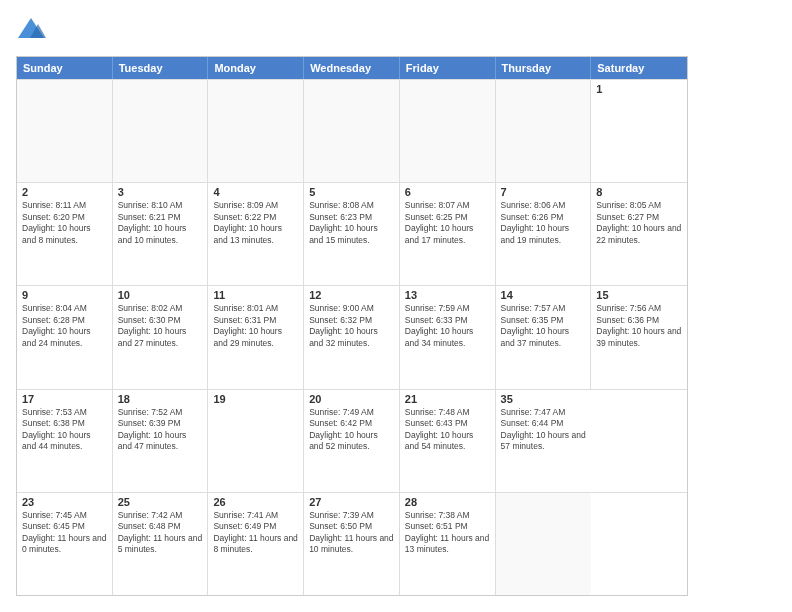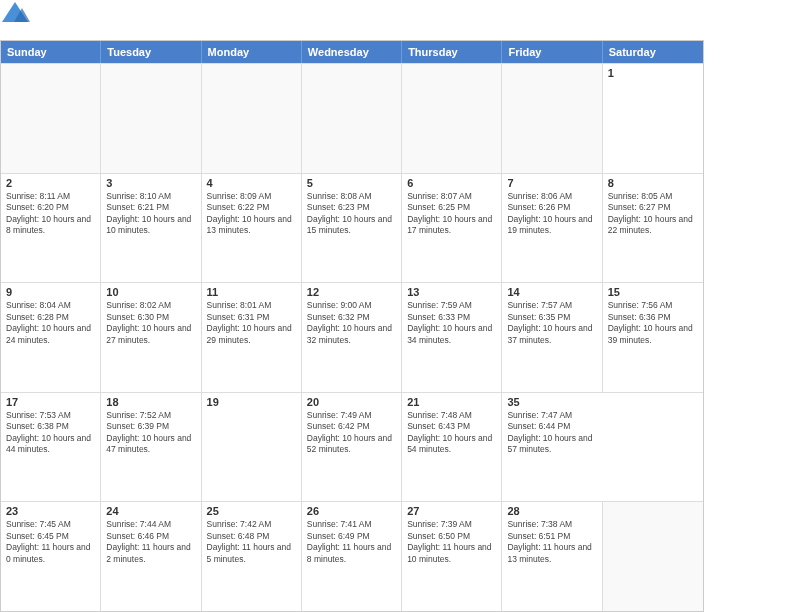--- a/index.html
+++ b/index.html
@@ -6,21 +6,21 @@
     body {
       font-family: Arial, sans-serif;
       background: #fff;
       width: 792px;
       height: 612px;
       overflow: hidden;
     }
     .page {
       width: 704px;
       height: 612px;
-      padding: 0;
+      padding: 16px;
       display: flex;
       flex-direction: column;
     }
     .header {
       display: flex;
       justify-content: space-between;
       align-items: flex-start;
       margin-bottom: 10px;
     }
     .logo {
@@ -131,22 +131,22 @@
       <div class="title-location"></div>
     </div>
   </div>
 
   <div class="calendar">
     <div class="calendar-header">
     <div class="cal-header-cell">Sunday</div>
         <div class="cal-header-cell">Tuesday</div>
         <div class="cal-header-cell">Monday</div>
         <div class="cal-header-cell">Wednesday</div>
+        <div class="cal-header-cell">Friday</div>
         <div class="cal-header-cell">Thursday</div>
-        <div class="cal-header-cell">Friday</div>
         <div class="cal-header-cell">Saturday</div>
       </div>
     <div class="calendar-body">
     <div class="cal-row">
           <div class="cal-cell empty"></div>
           <div class="cal-cell empty"></div>
           <div class="cal-cell empty"></div>
           <div class="cal-cell empty"></div>
           <div class="cal-cell empty"></div>
           <div class="cal-cell empty"></div>
@@ -296,27 +296,20 @@
 and 57 minutes.</div>
           </div>
         </div>
         <div class="cal-row">
           <div class="cal-cell">
             <div class="day-num">23</div>
             <div class="day-info">Sunrise: 7:45 AM
 Sunset: 6:45 PM
 Daylight: 11 hours
 and 0 minutes.</div>
-          </div>
-          <div class="cal-cell">
-            <div class="day-num">24</div>
-            <div class="day-info">Sunrise: 7:44 AM
-Sunset: 6:46 PM
-Daylight: 11 hours
-and 2 minutes.</div>
           </div>
           <div class="cal-cell">
             <div class="day-num">25</div>
             <div class="day-info">Sunrise: 7:42 AM
 Sunset: 6:48 PM
 Daylight: 11 hours
 and 5 minutes.</div>
           </div>
           <div class="cal-cell">
             <div class="day-num">26</div>

